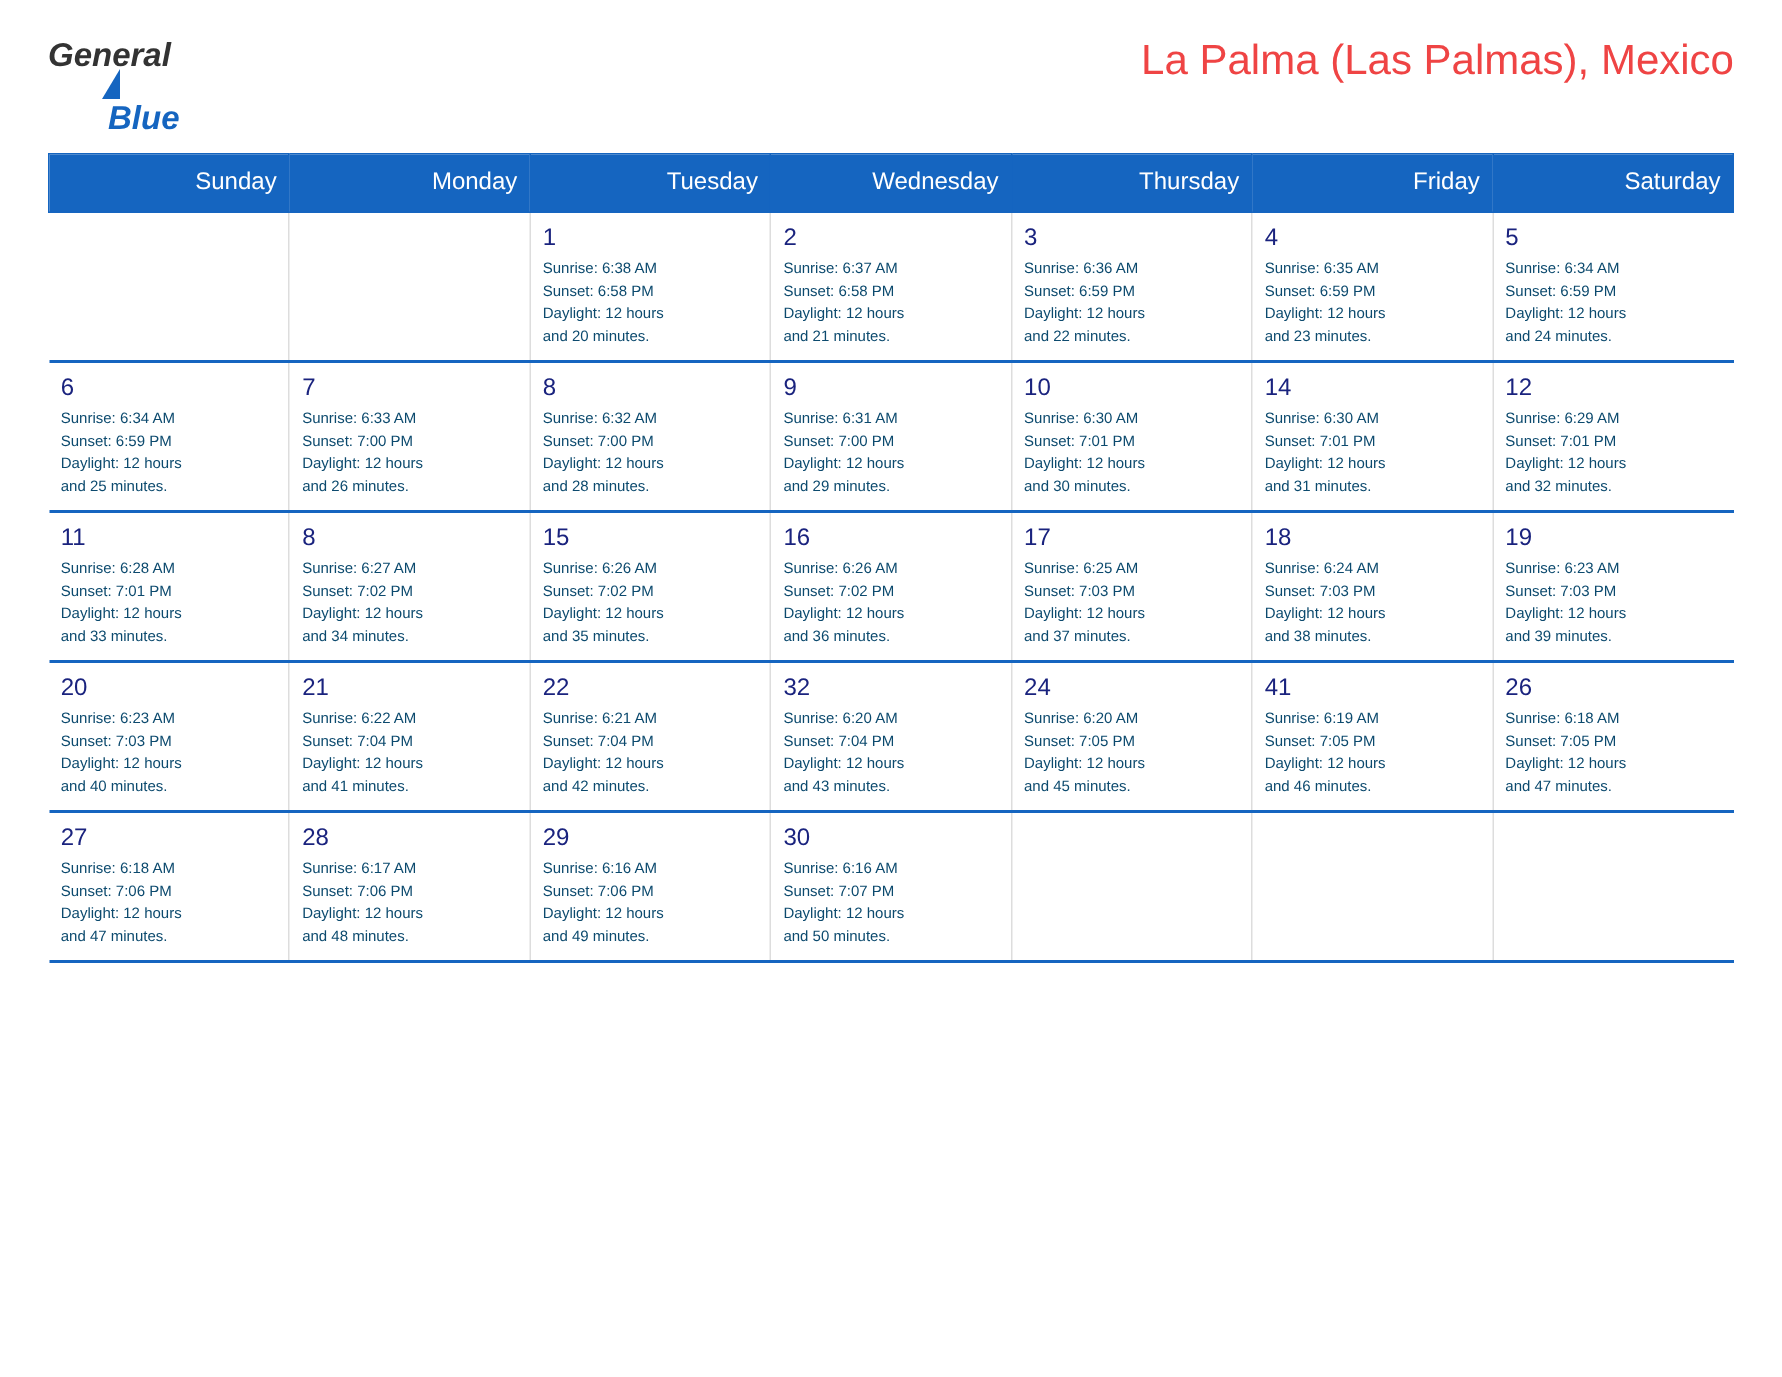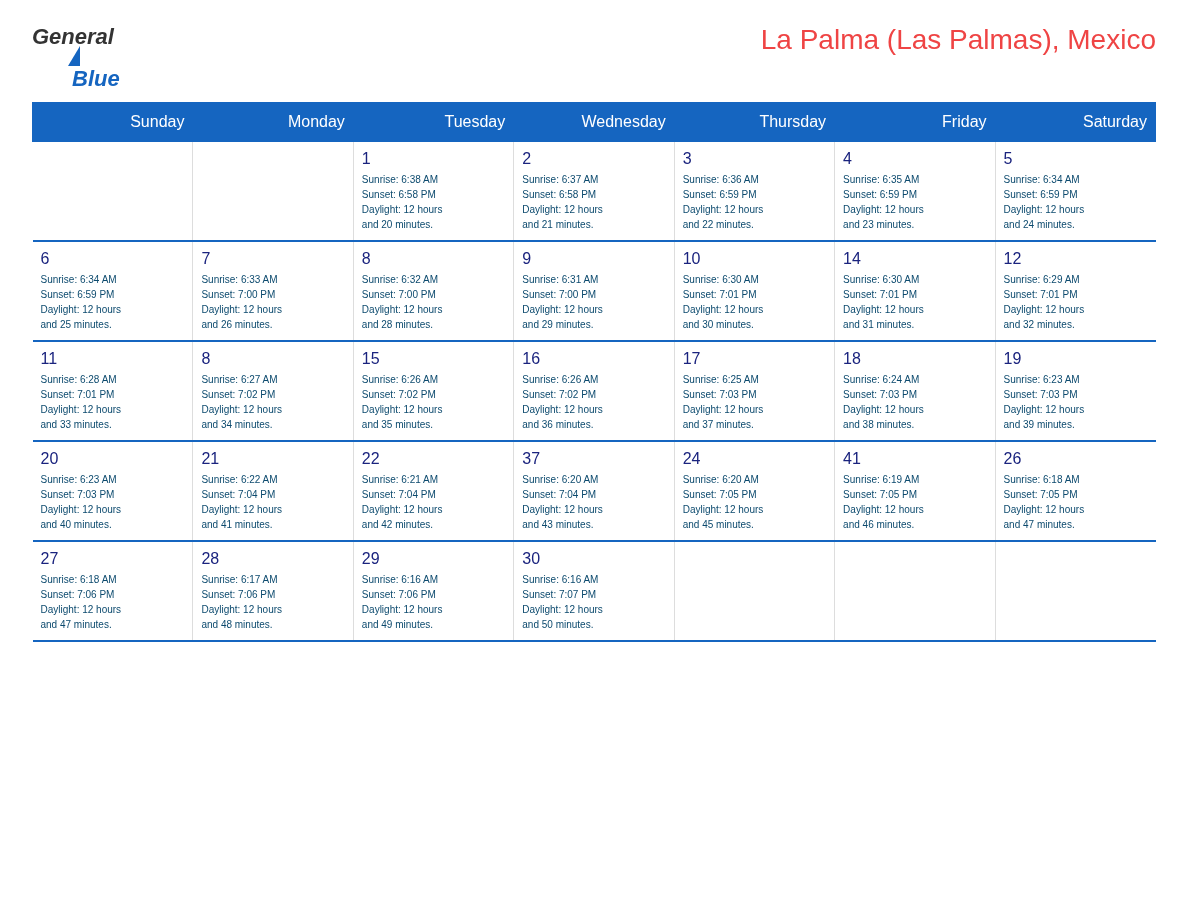--- a/index.html
+++ b/index.html
@@ -238,21 +238,21 @@
         </td>
         <td>
           <span class="day-number">21</span>
           <div class="day-info">Sunrise: 6:22 AM<br>Sunset: 7:04 PM<br>Daylight: 12 hours<br>and 41 minutes.</div>
         </td>
         <td>
           <span class="day-number">22</span>
           <div class="day-info">Sunrise: 6:21 AM<br>Sunset: 7:04 PM<br>Daylight: 12 hours<br>and 42 minutes.</div>
         </td>
         <td>
-          <span class="day-number">37</span>
+          <span class="day-number">32</span>
           <div class="day-info">Sunrise: 6:20 AM<br>Sunset: 7:04 PM<br>Daylight: 12 hours<br>and 43 minutes.</div>
         </td>
         <td>
           <span class="day-number">24</span>
           <div class="day-info">Sunrise: 6:20 AM<br>Sunset: 7:05 PM<br>Daylight: 12 hours<br>and 45 minutes.</div>
         </td>
         <td>
           <span class="day-number">41</span>
           <div class="day-info">Sunrise: 6:19 AM<br>Sunset: 7:05 PM<br>Daylight: 12 hours<br>and 46 minutes.</div>
         </td>

